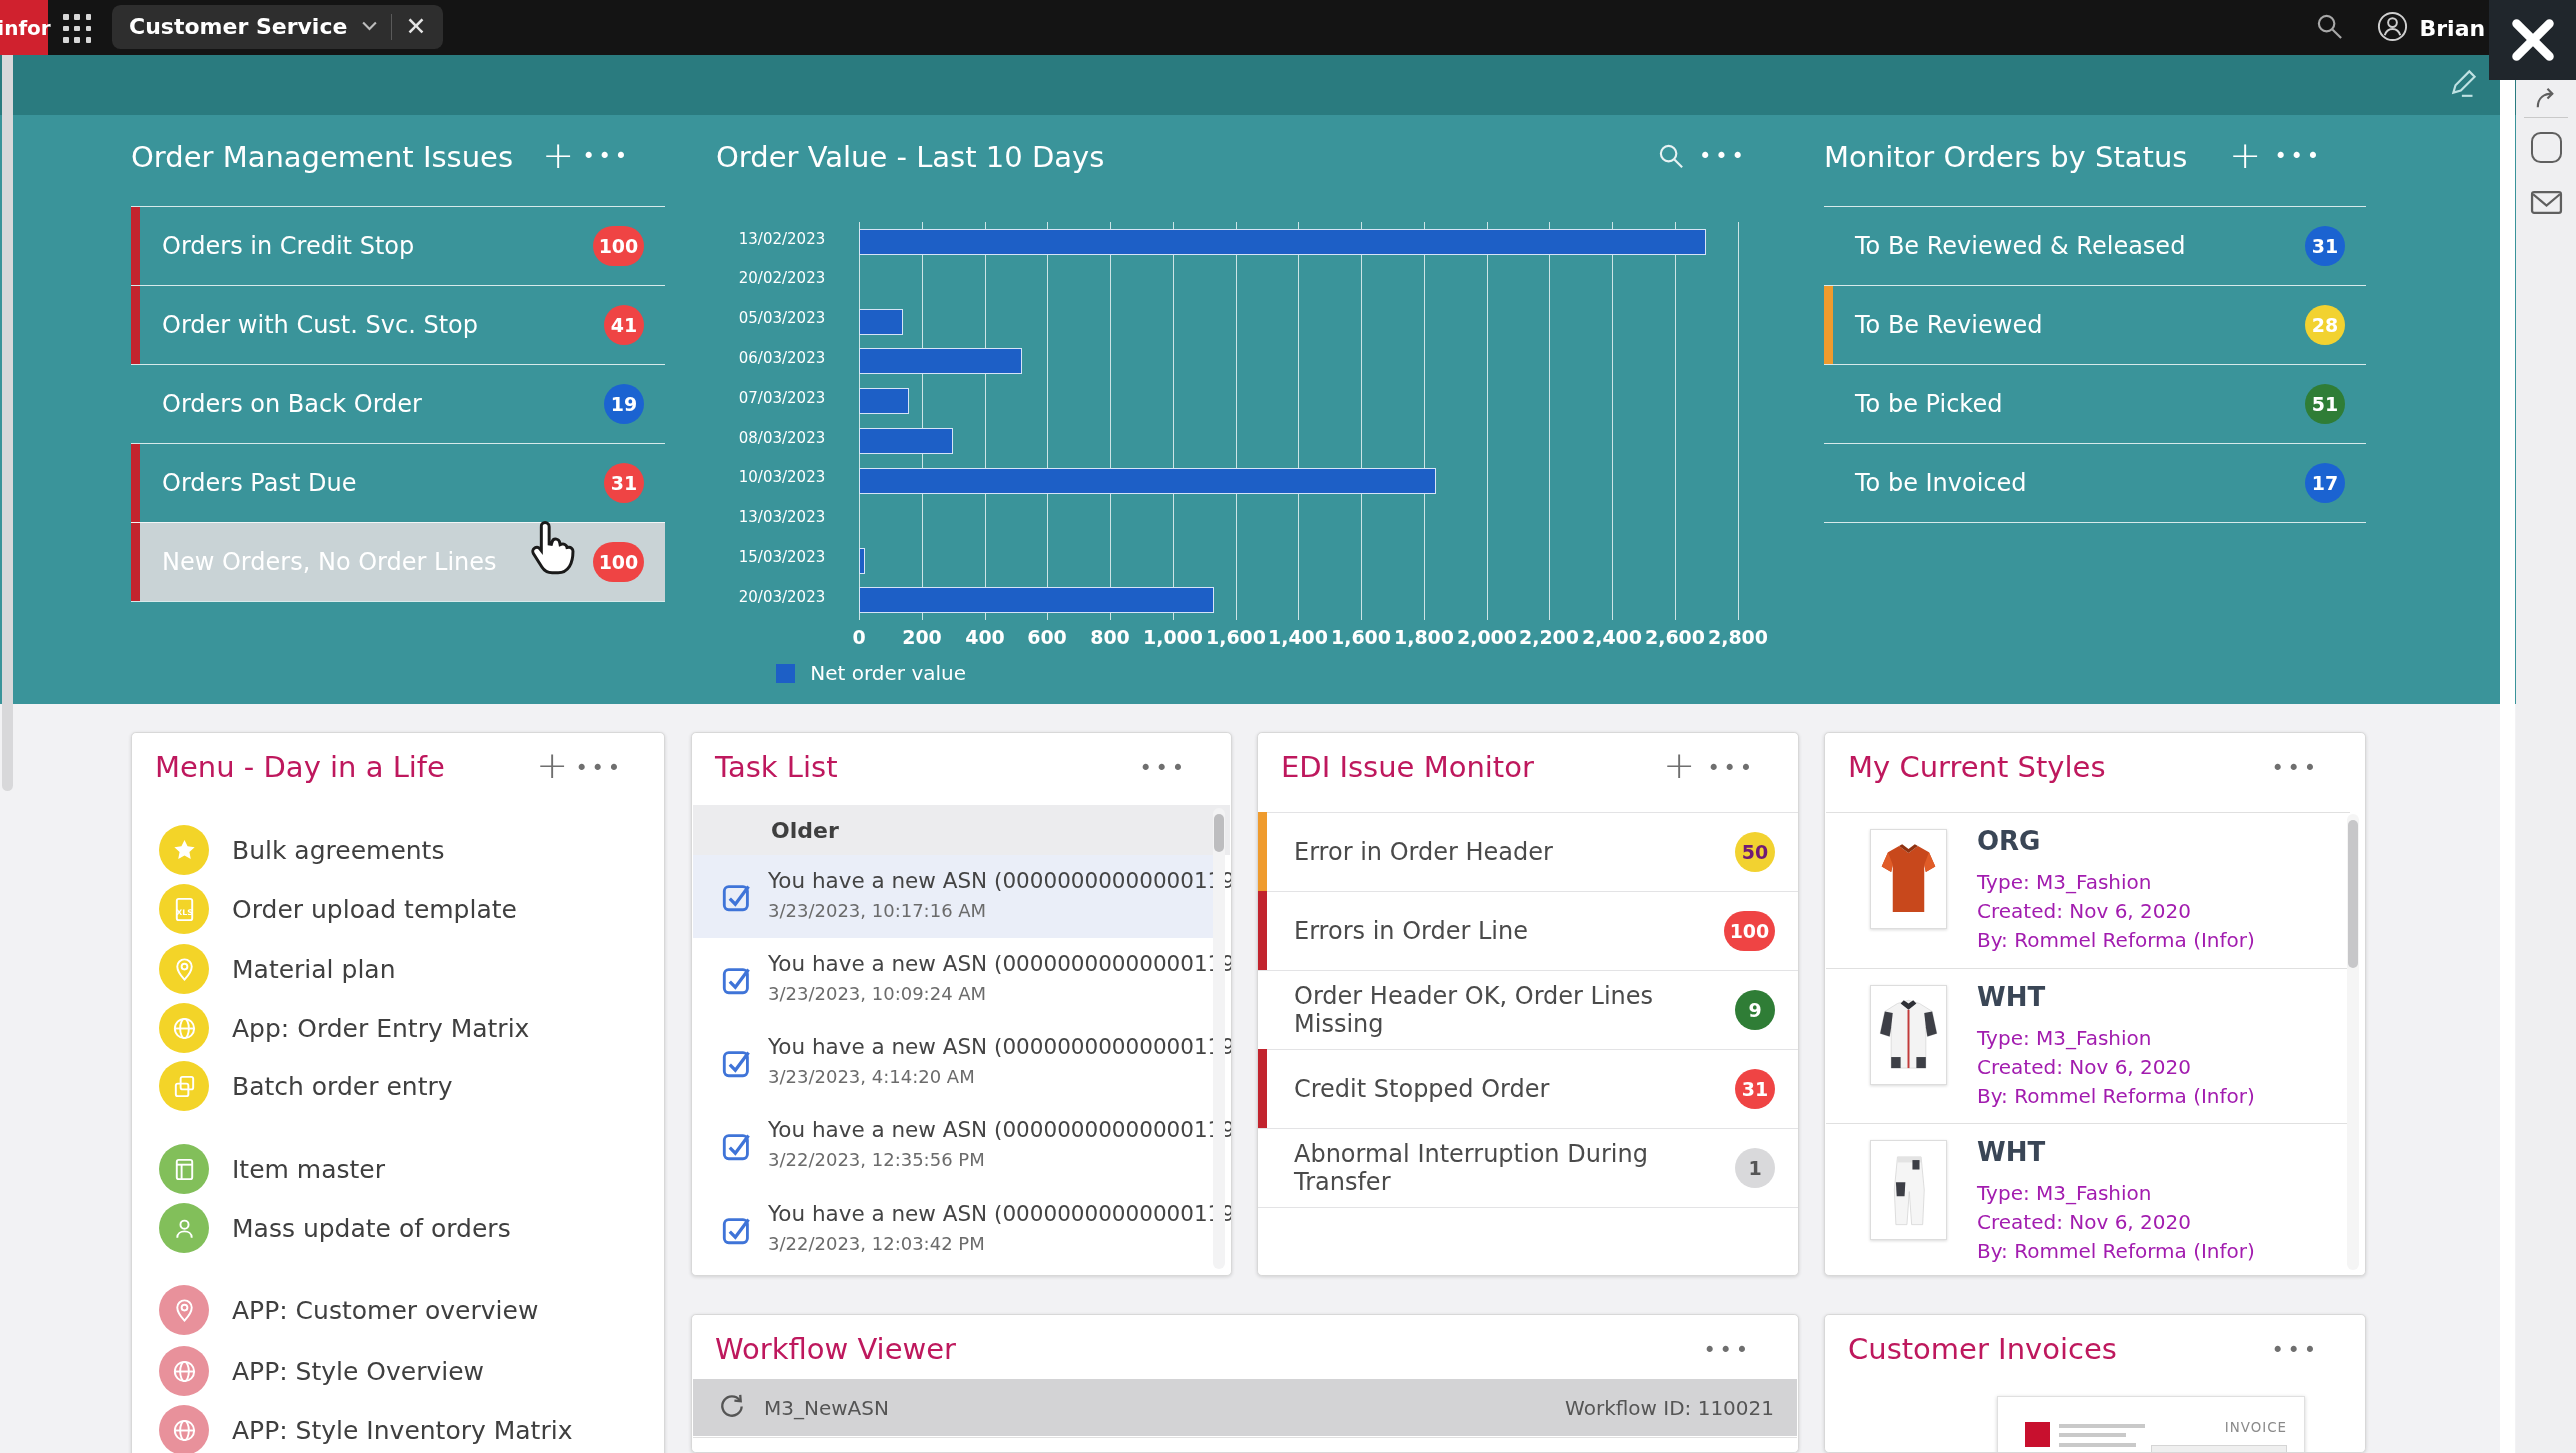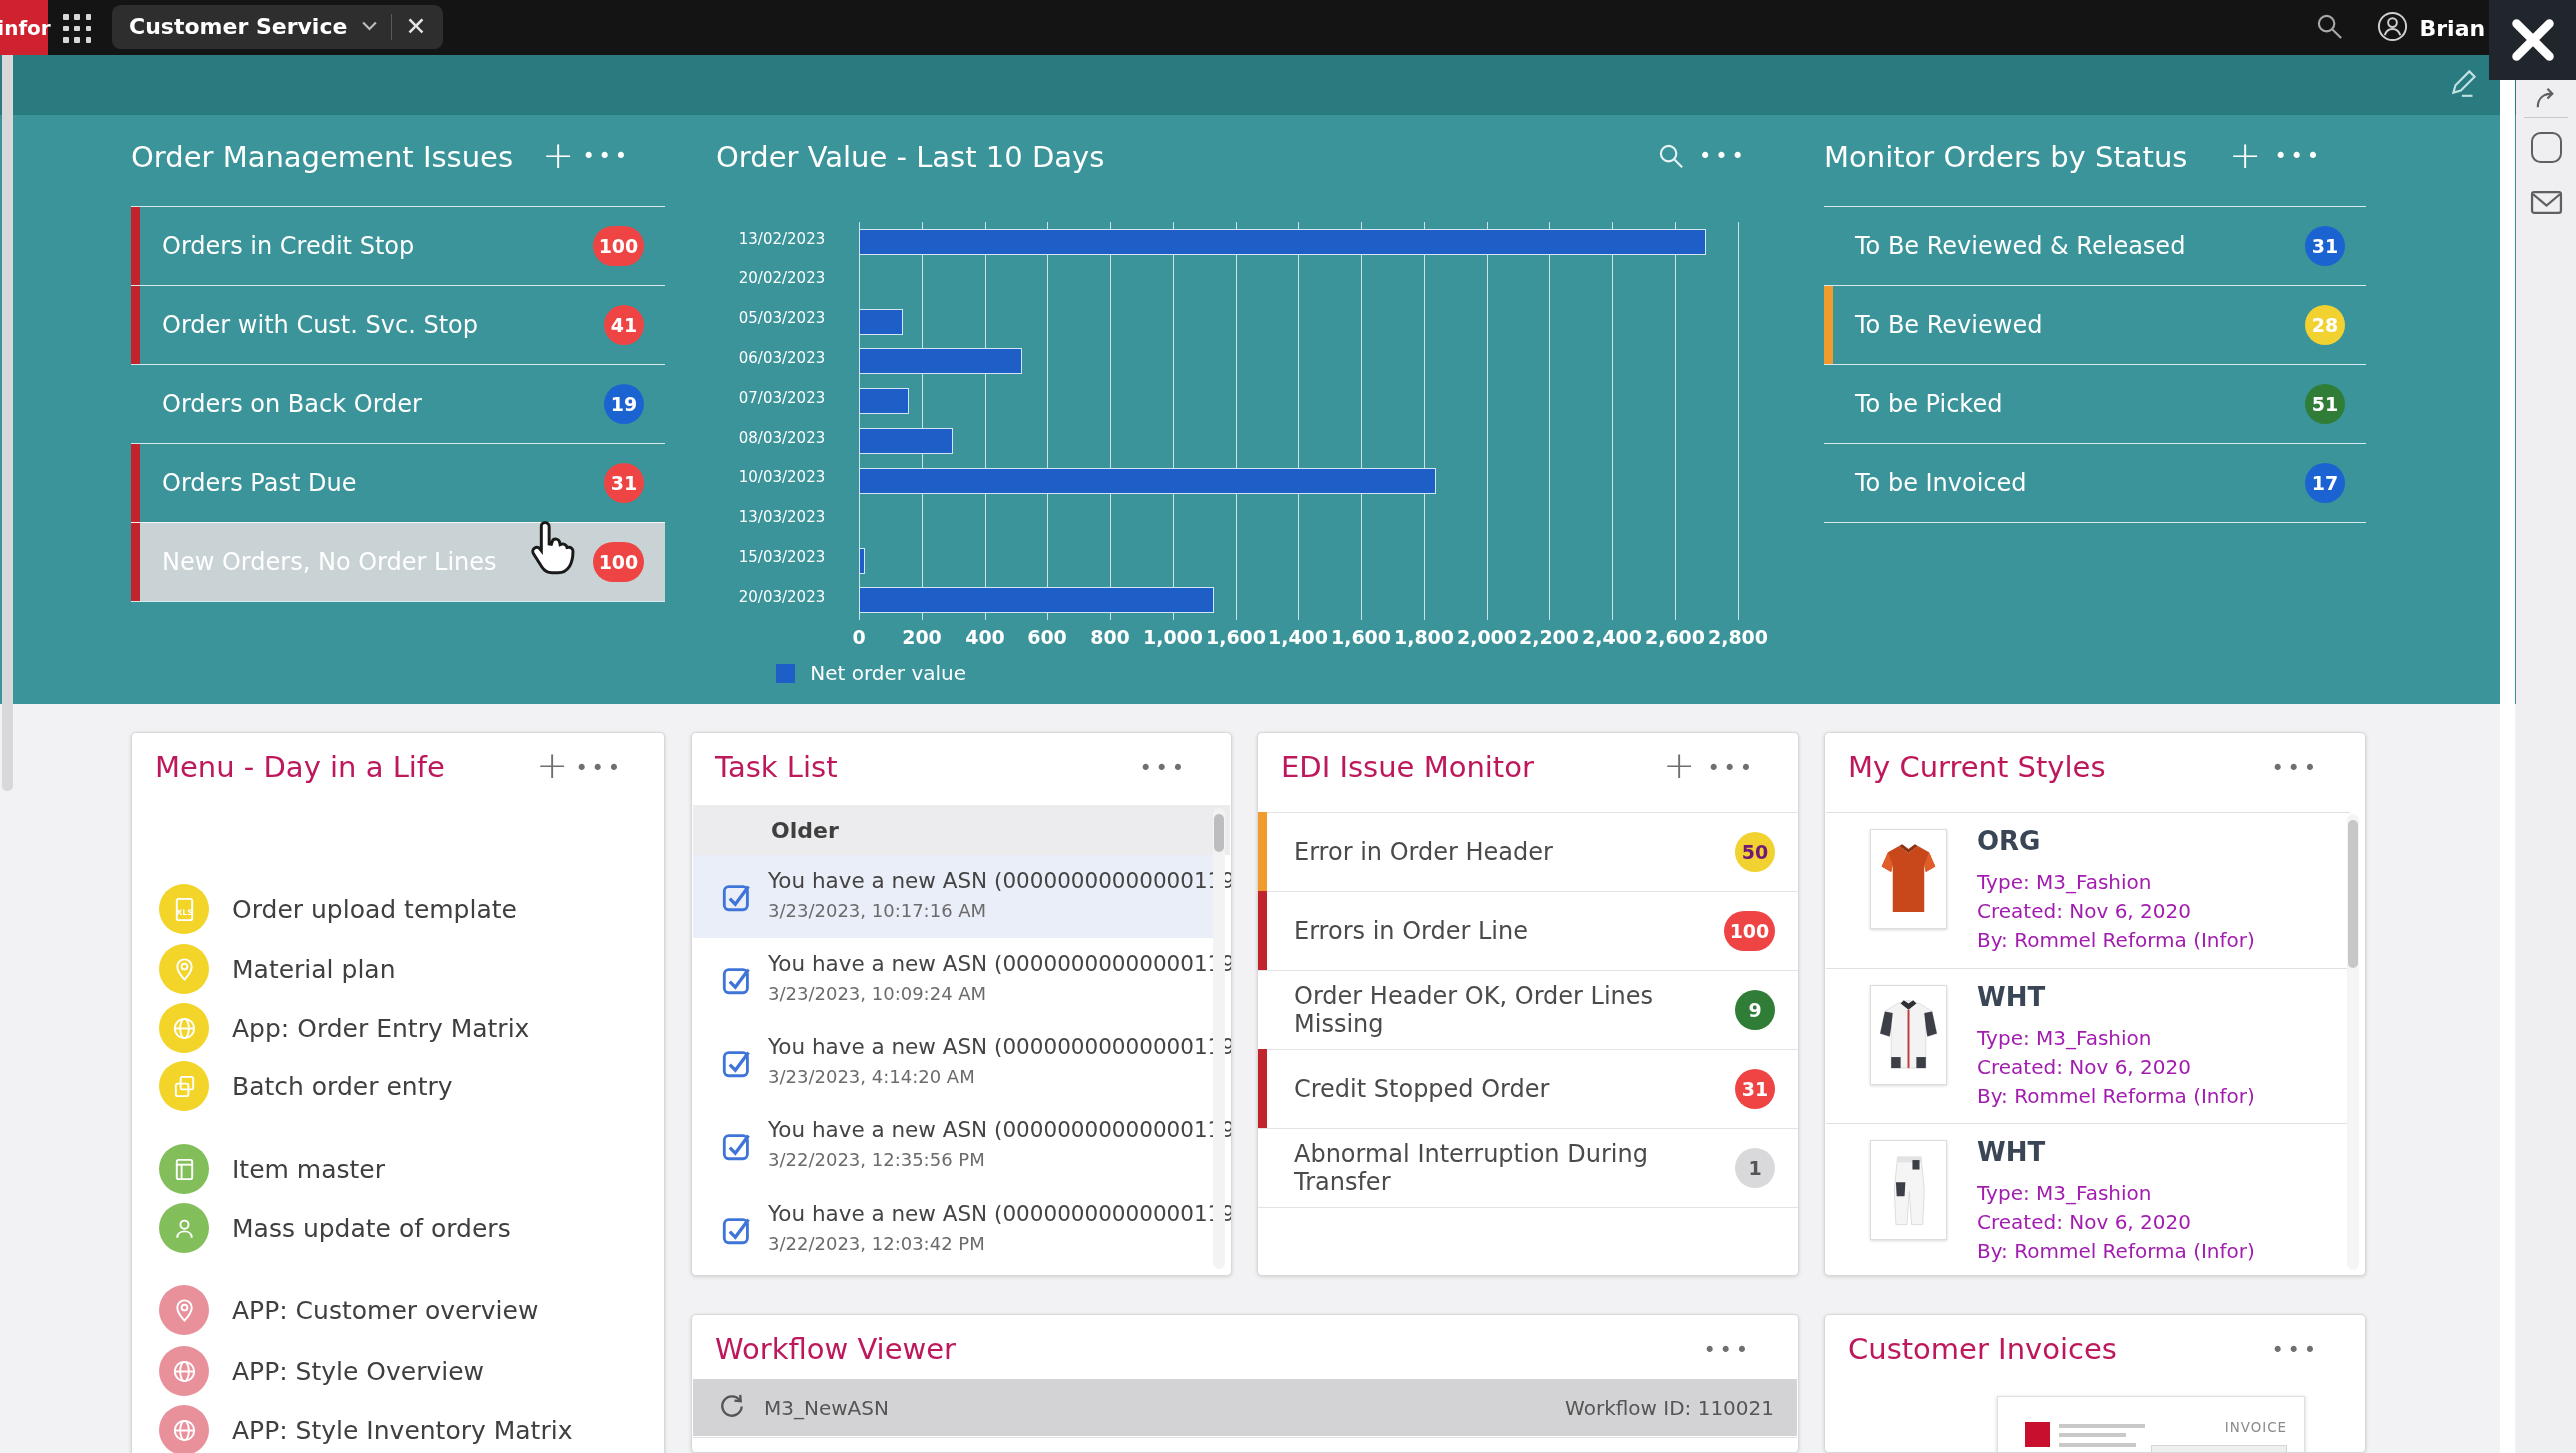--- a/index.html
+++ b/index.html
@@ -323,20 +323,28 @@
       </div>
   </div>
 
   <div class="card" id="menu-card">
     <div class="whead">
       <span class="wtitle">Menu - Day in a Life</span>
       <span class="plus-btn" style="right:96px;top:13.4px;">+</span>
       <span class="dots-btn" style="right:40px;top:25px;">•••</span>
     </div>
 
+    <div class="mitem" style="top:92px;">
+      <span class="micon yellow">
+        <svg width="27" height="27" viewBox="0 0 28 28">
+            <path d="M14 3l3.2 6.7 7.3.9-5.4 5 1.4 7.2-6.5-3.6-6.5 3.6 1.4-7.2-5.4-5 7.3-.9z" fill="#fff"></path>
+          </svg>
+      </span>
+      <span class="mlabel">Bulk agreements</span>
+    </div>
     <div class="mitem" style="top:151px;">
       <span class="micon yellow">
         <svg width="27" height="27" viewBox="0 0 28 28">
             <rect x="6" y="3" width="16" height="22" rx="2" fill="none" stroke="#fff" stroke-width="2"></rect>
             <text x="14" y="20" font-size="8" font-weight="bold" fill="#fff" text-anchor="middle">XLS</text>
           </svg>
       </span>
       <span class="mlabel">Order upload template</span>
     </div>
     <div class="mitem" style="top:211px;">

